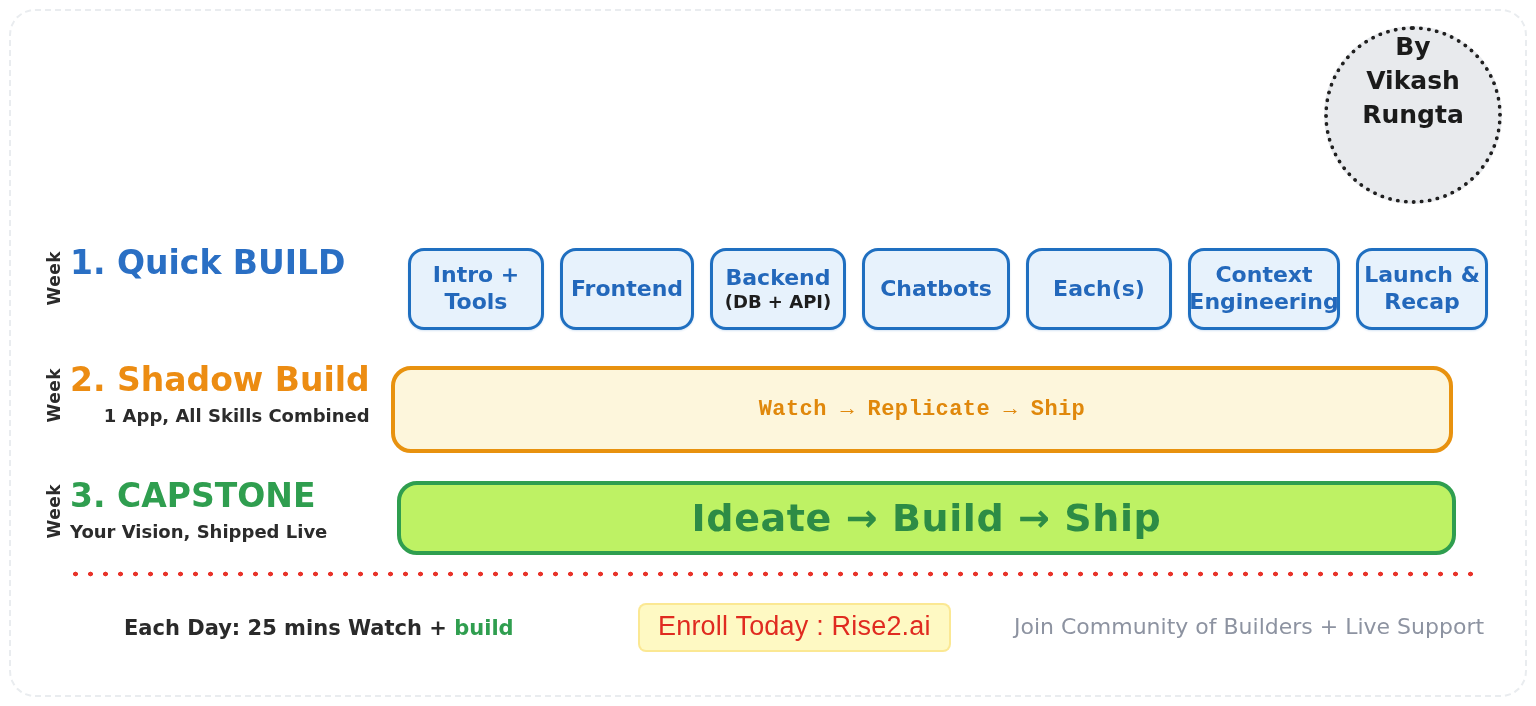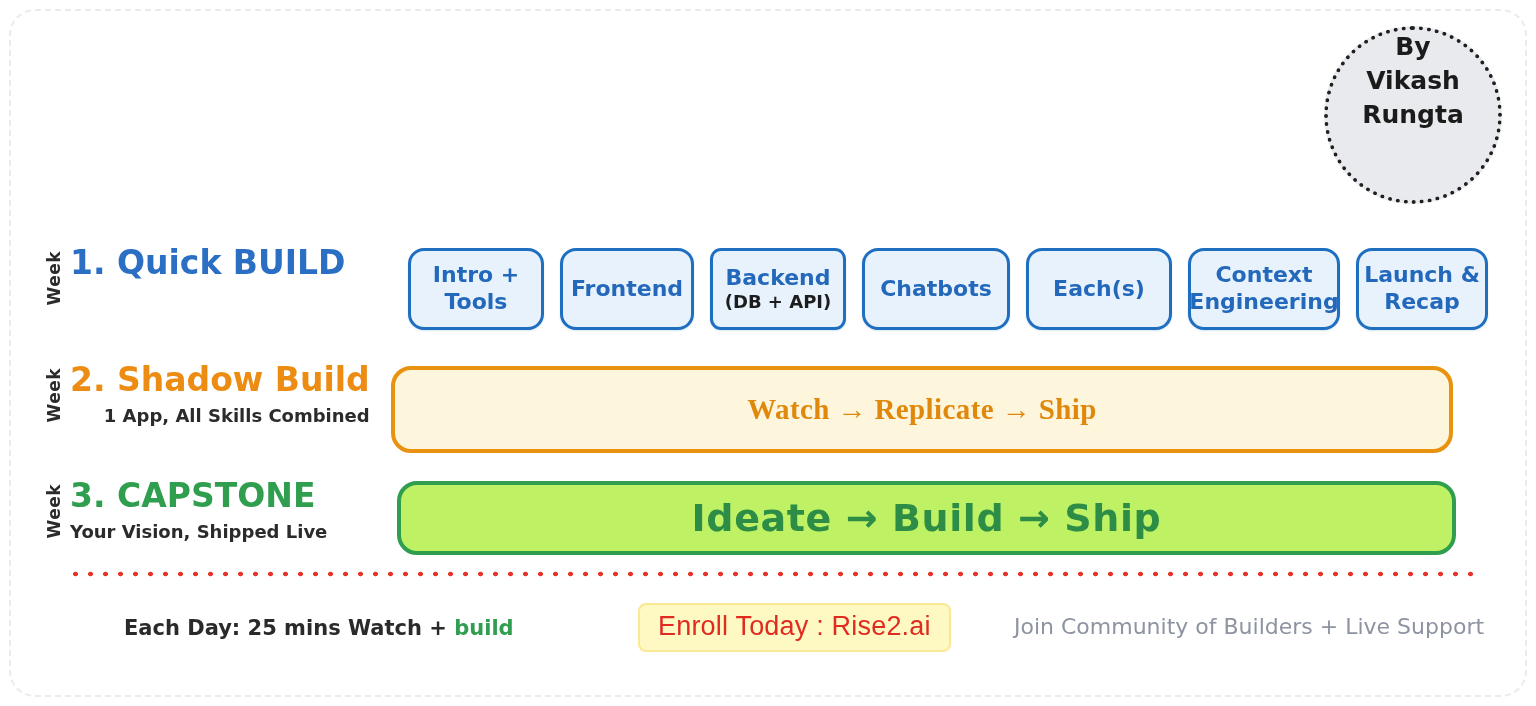--- a/index.html
+++ b/index.html
@@ -188,21 +188,21 @@
     white-space: nowrap;
     text-align: center;
   }
   .card-line.sub {
     font-size: 18px;
     color: #1d1d1d;
     font-weight: 600;
   }
   .c1 { width: 136px; }
   .c2 { width: 134px; }
-  .c3 { width: 136px; border-radius: 11px; }
+  .c3 { width: 136px; }
   .c4 { width: 148px; }
   .c5 { width: 146px; }
   .c6 { width: 152px; }
   .c7 { width: 132px; }
 
   
   .banner {
     position: absolute;
     display: flex;
     align-items: center;
@@ -212,22 +212,22 @@
   }
   .banner-orange {
     left: 391px;
     top: 366px;
     width: 1062px;
     height: 87px;
     background: #fdf6dc;
     border: 4px solid #e8920f;
   }
   .banner-orange .banner-text {
-    font-family: Liberation Serif, serif;
-    font-size: 29px;
+    font-family: Liberation Mono, monospace;
+    font-size: 22px;
     font-weight: 600;
     color: #e0880c;
     letter-spacing: .4px;
     white-space: nowrap;
   }
   .banner-green {
     left: 397px;
     top: 481px;
     width: 1059px;
     height: 74px;

